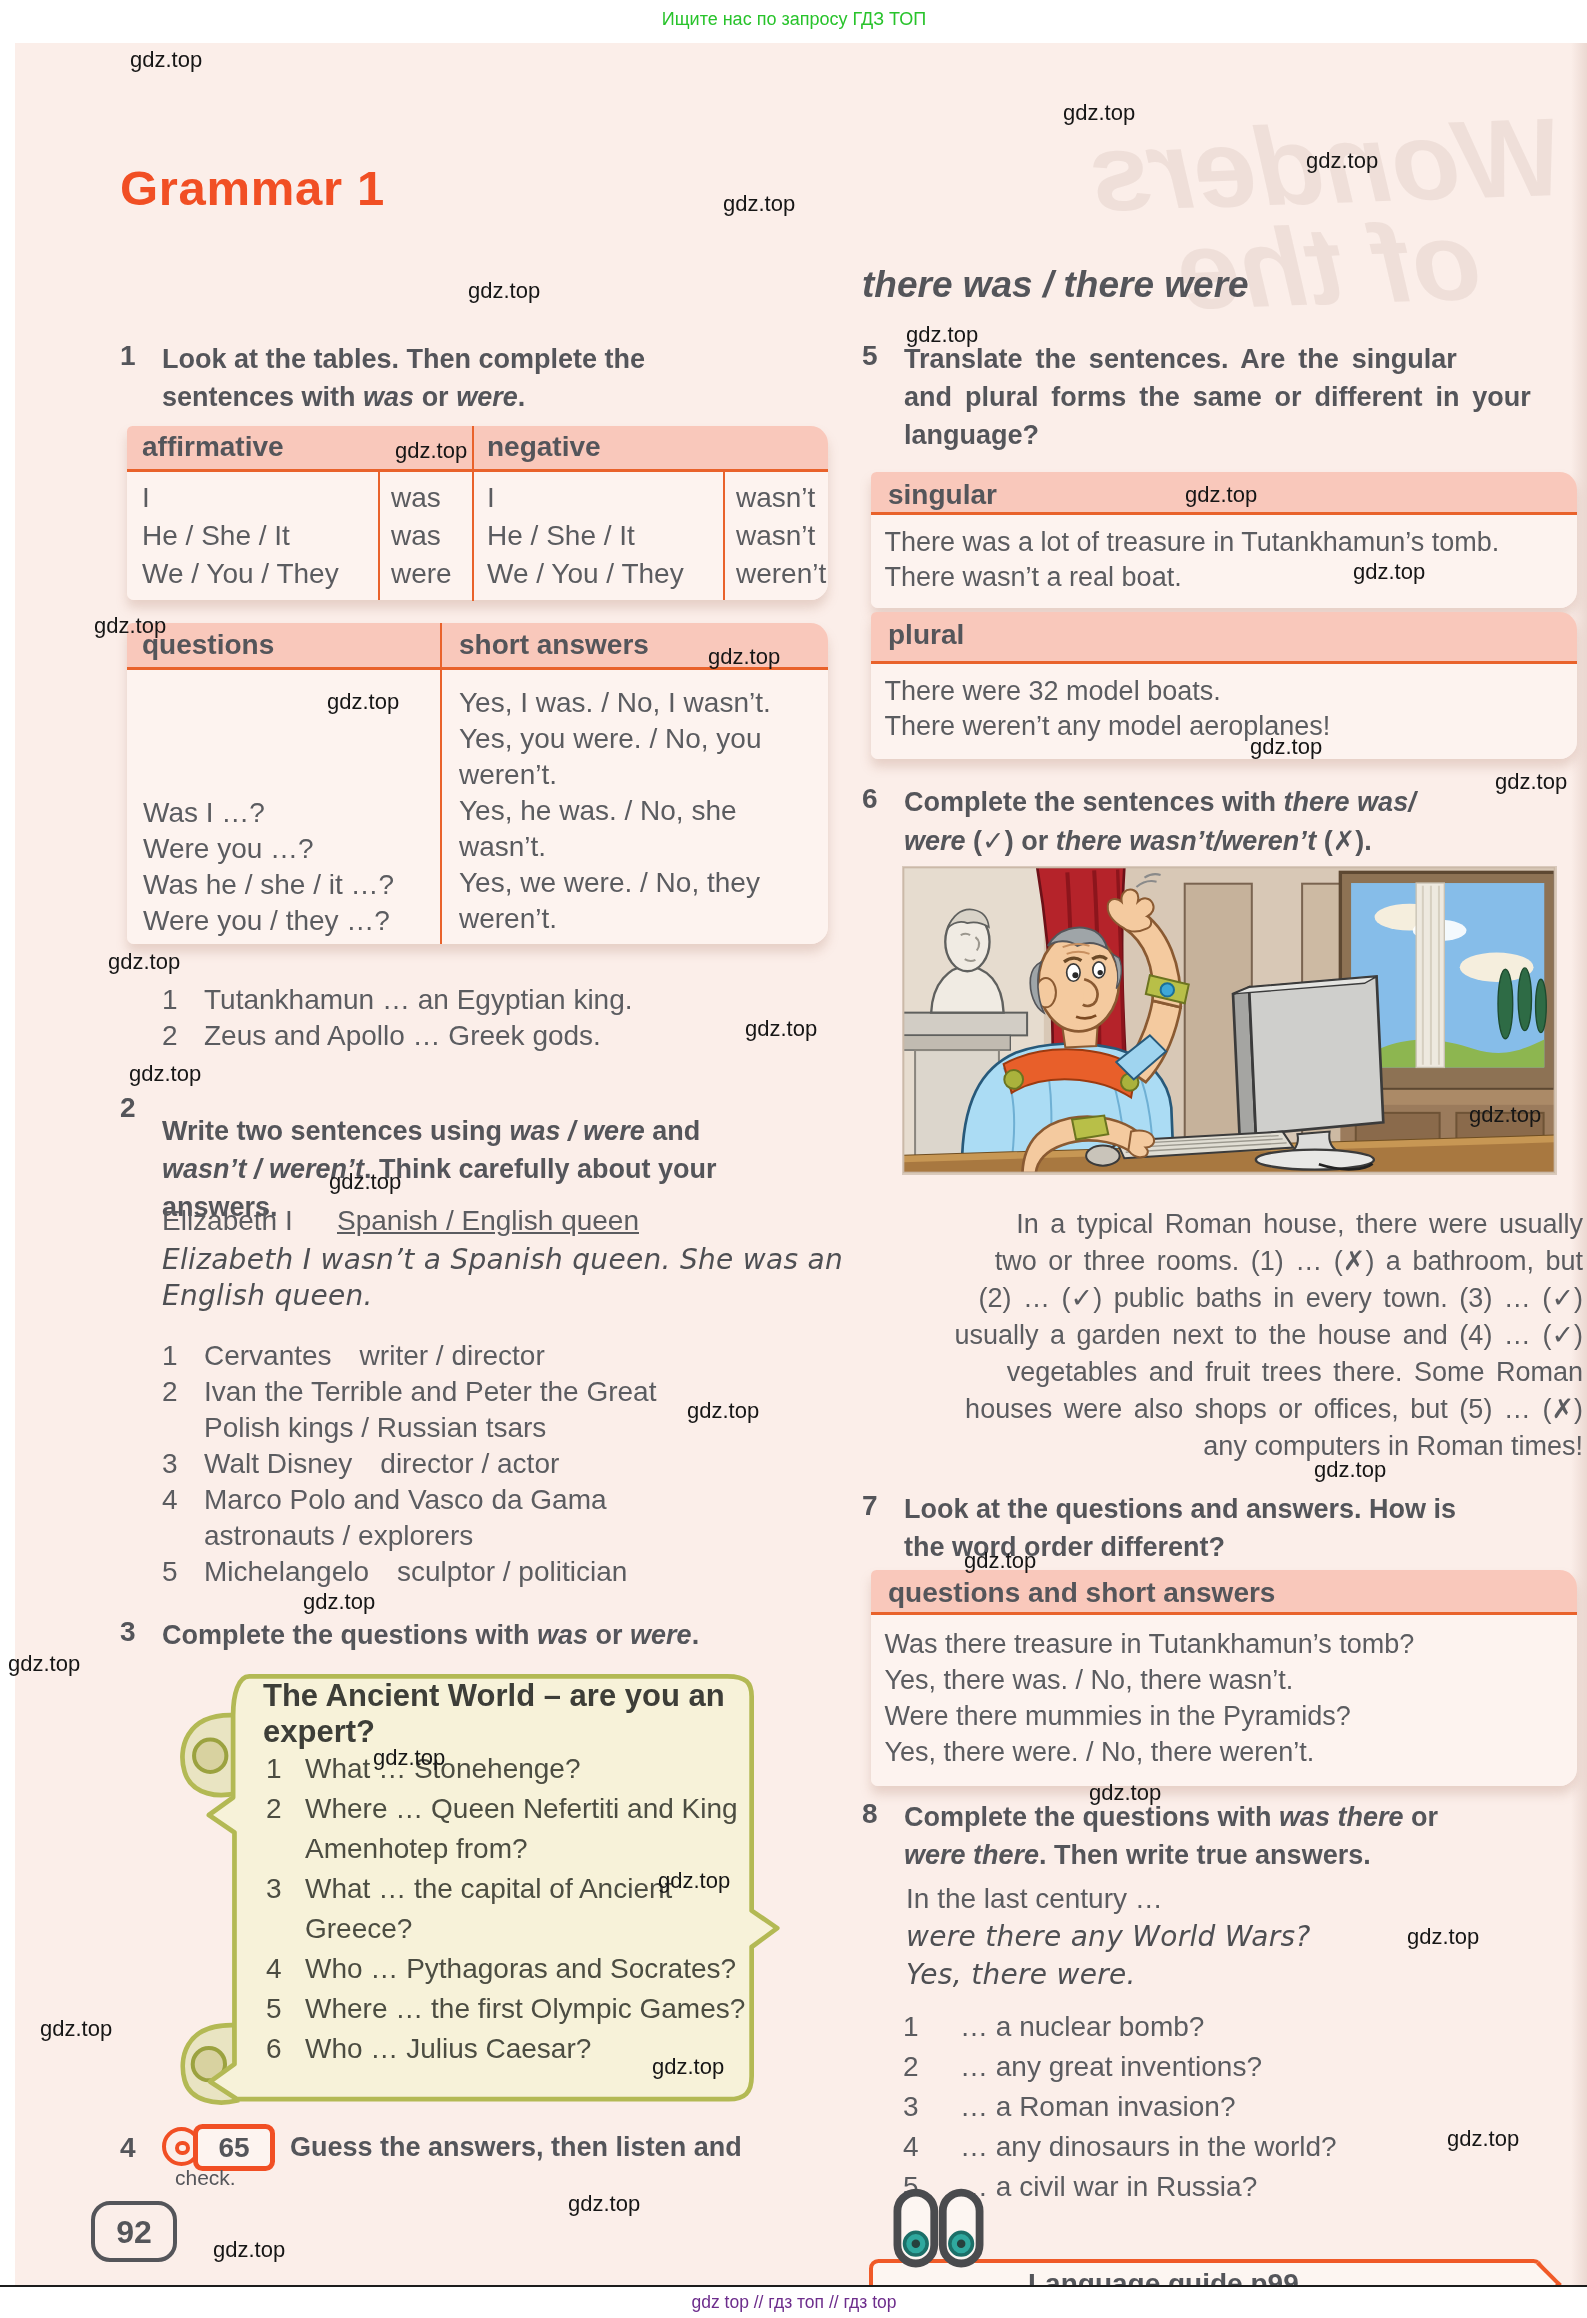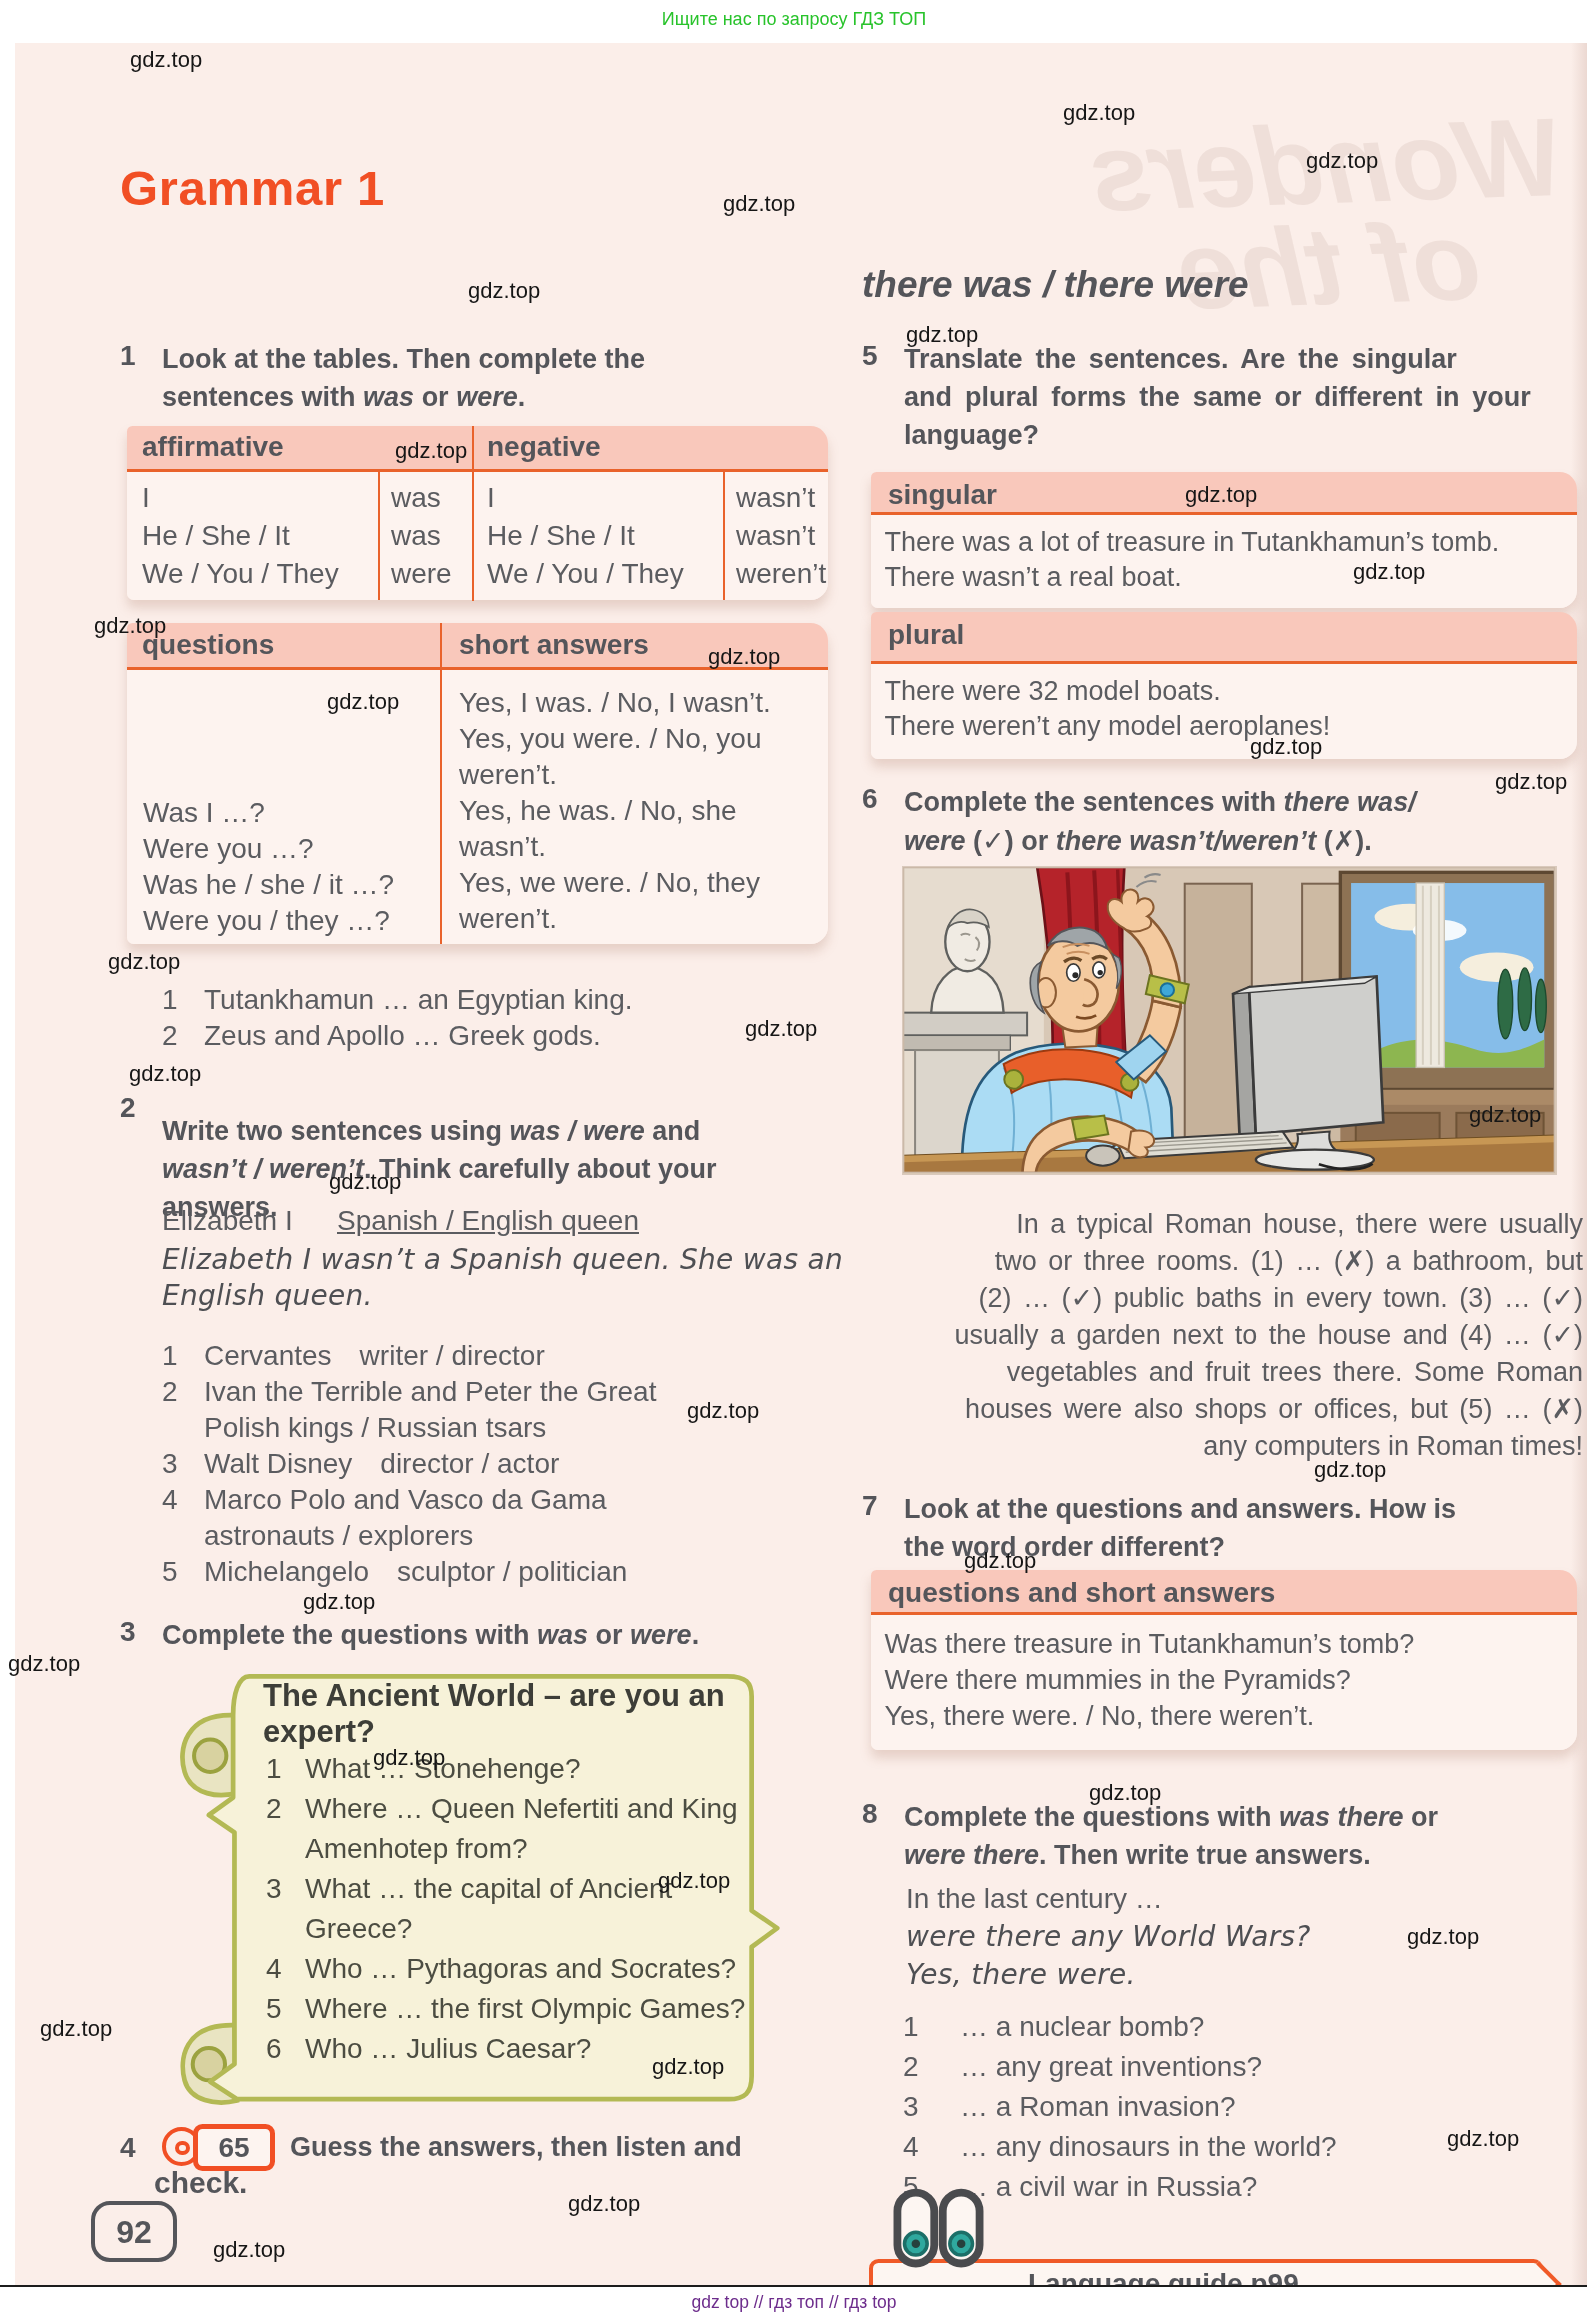--- a/index.html
+++ b/index.html
@@ -92,21 +92,21 @@
 
   
   .ex4-row{position:absolute;left:120px;top:2124px;display:flex;align-items:center;}
   .ex4-row .num{width:42px;font-size:28px;font-weight:bold;color:var(--ink);}
   .audio{position:relative;width:116px;height:47px;flex:none;margin-right:12px;}
   .audio .disc{position:absolute;left:0;top:3.4px;width:39px;height:39px;border:4.7px solid var(--orange);border-radius:50%;background:var(--pagebg);}
   .audio .disc::after{content:"";position:absolute;left:9.4px;top:9.4px;width:6.7px;height:6.7px;border:4px solid var(--orange);border-radius:50%;}
   .audio .tag{position:absolute;left:31px;top:0;width:82px;height:47px;border:5.4px solid var(--orange);border-radius:9.4px;background:#fdf4f0;
     font-size:28px;font-weight:bold;color:var(--ink);text-align:center;line-height:38px;}
   .ex4-l1{font-size:27px;font-weight:bold;color:var(--ink);}
-  .ex4-l2{position:absolute;left:154px;top:2166px;font-size:30px;font-weight:bold;color:var(--ink);}
+  .ex4-l2{position:absolute;left:175px;top:2166px;font-size:21px;font-weight:normal;color:var(--ink);}
 
   .badge{position:absolute;left:91px;top:2201px;width:86px;height:61px;border:4px solid var(--ink);border-radius:19px;
     font-size:32px;font-weight:bold;color:var(--ink);text-align:center;line-height:54px;background:transparent;}
 
   
   .box-s{left:871px;top:472px;width:706px;}
   .box-s .box-head{height:40px;}
   .box-s .box-body{padding:9.4px 13.5px 13.5px 13.5px;font-size:27px;color:var(--text);line-height:35px;}
   .box-p{left:871px;top:612px;width:706px;}
   .box-p .box-head{height:49px;}
@@ -495,20 +495,21 @@
       </div>
   </div>
 
   <div class="box box-qa">
     <div class="box-head">
       <span class="hcell">questions and short answers</span>
     </div>
     <div class="box-rule"></div>
     <div class="box-body">
         <div class="tline">Was there treasure in Tutankhamun’s tomb?</div>
+        <div class="tline">Yes, there was. / No, there wasn’t.</div>
         <div class="tline">Were there mummies in the Pyramids?</div>
         <div class="tline">Yes, there were. / No, there weren’t.</div>
       </div>
   </div>
 
   <div class="ex" style="left:862px;top:1798px;width:714px;">
     <div class="num">8</div>
     <div class="body">
         <div class="tline"><span>Complete the questions with </span><span class="it">was there</span><span> or</span></div>
         <div class="tline"><span class="it">were there</span><span>. Then write true answers.</span></div>

